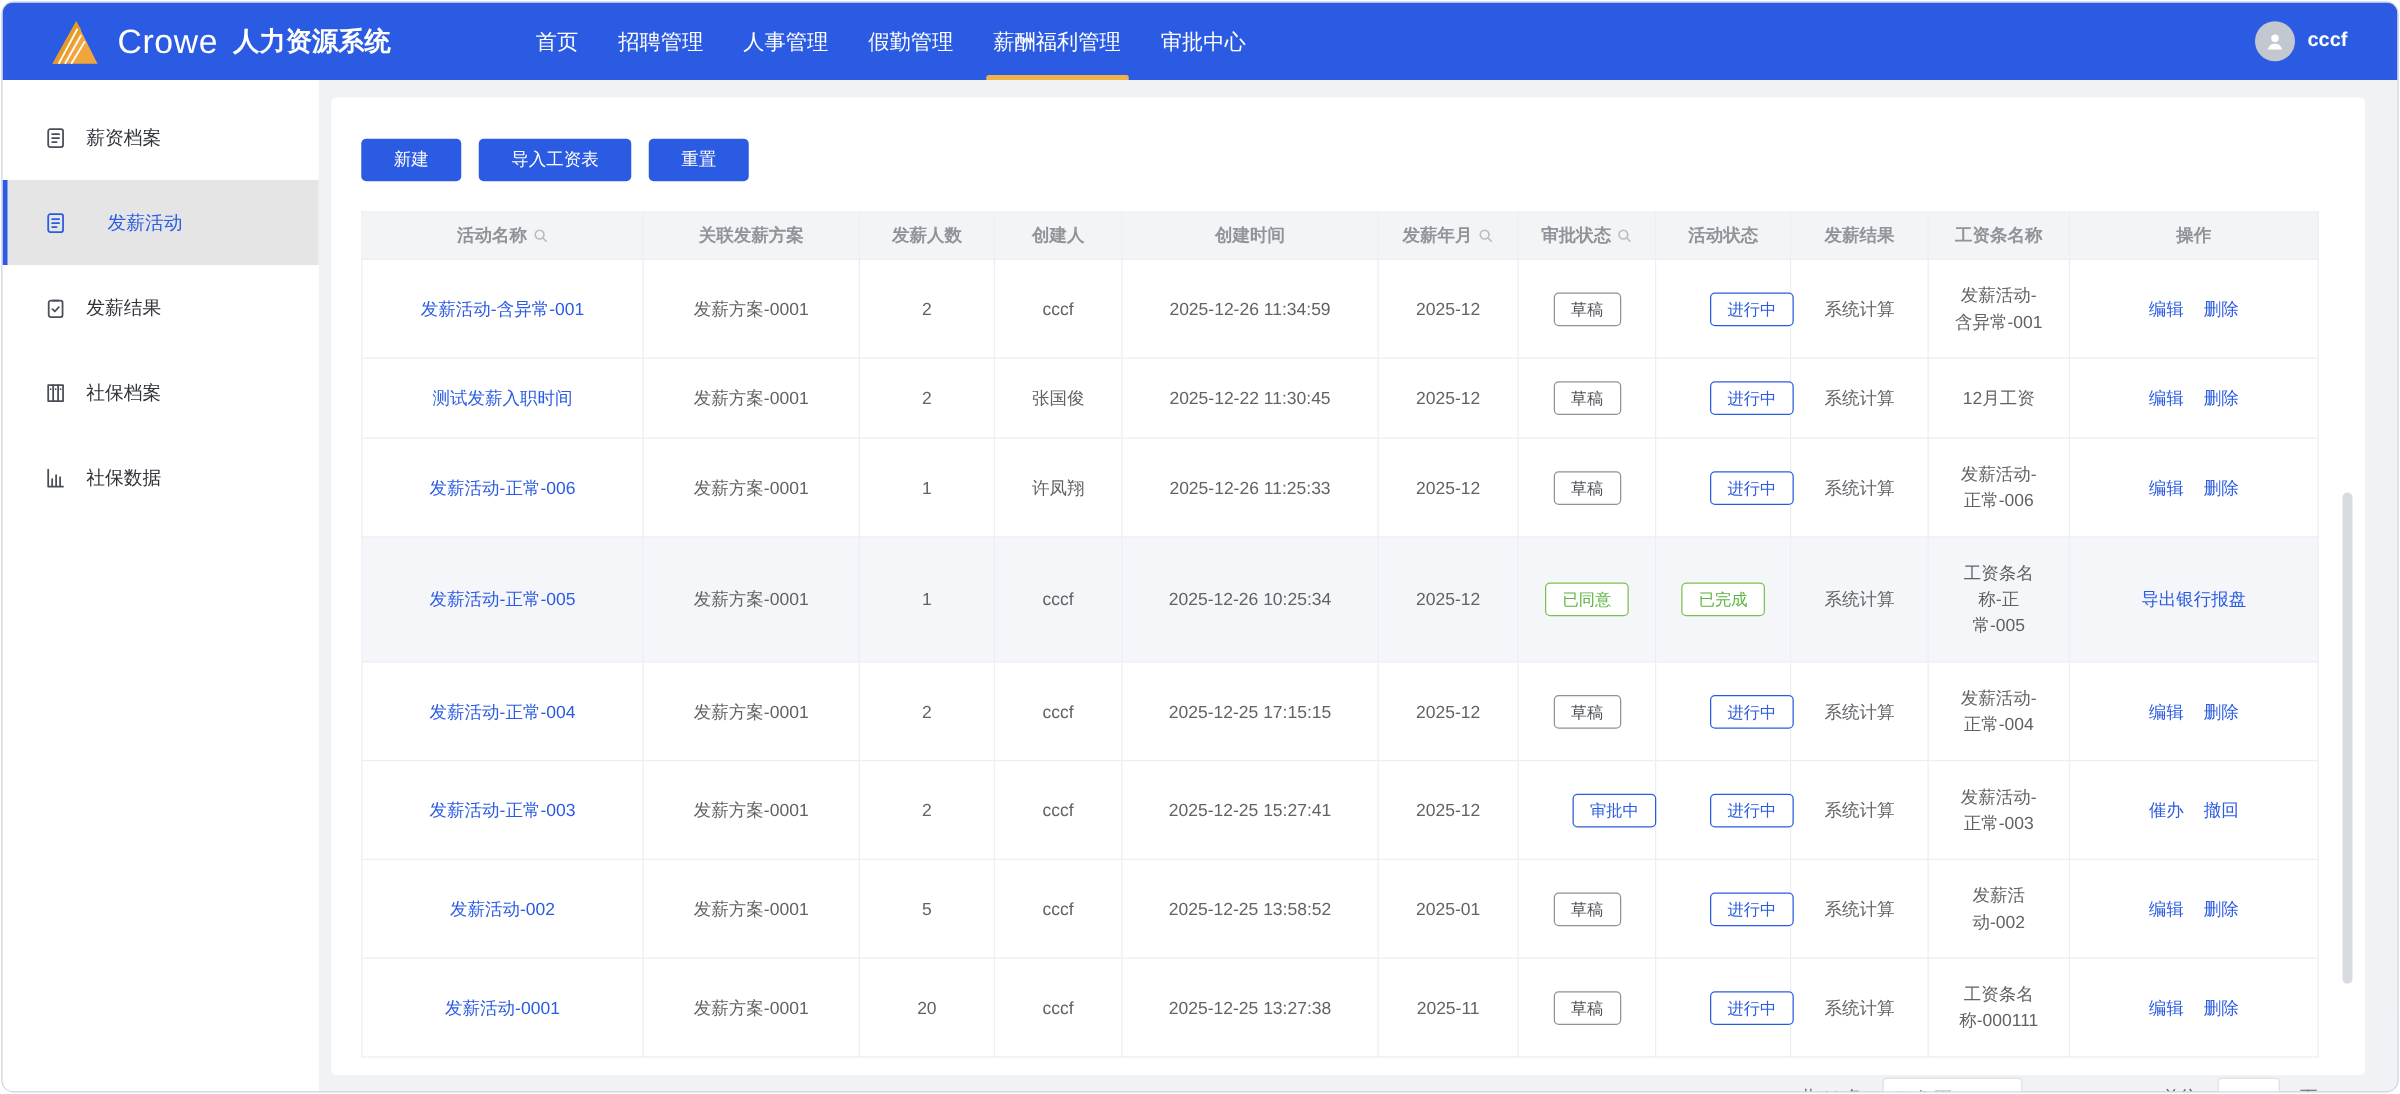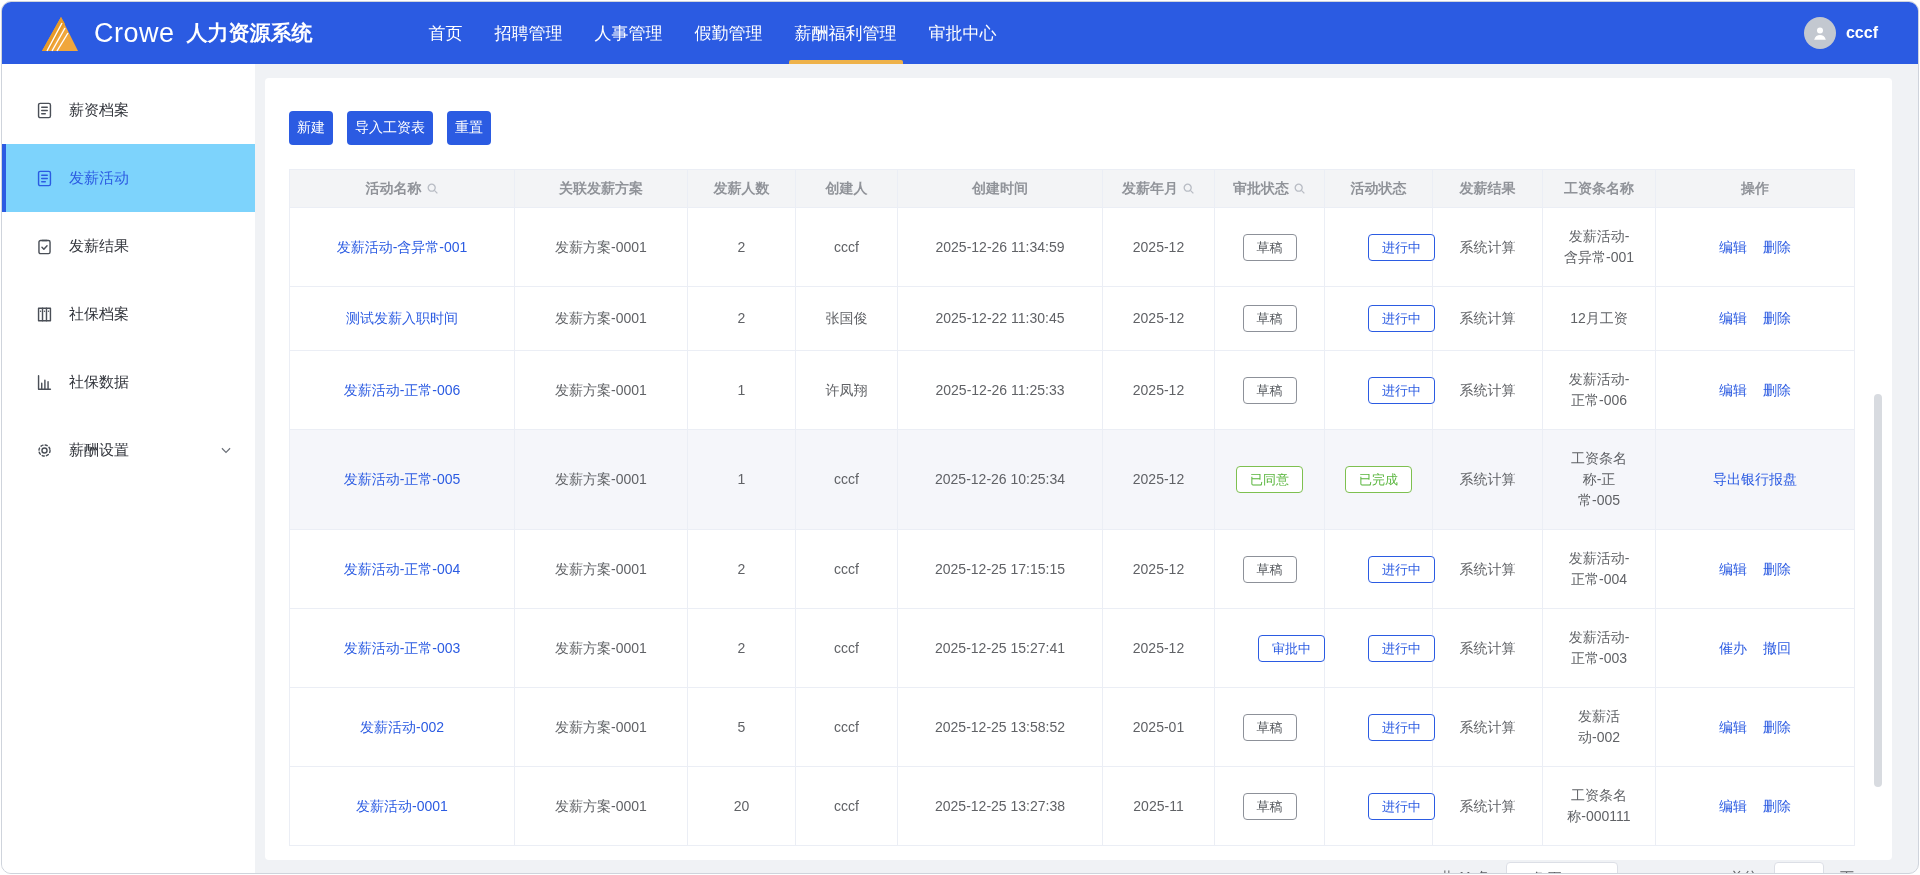--- a/index.html
+++ b/index.html
@@ -48,36 +48,36 @@
   .sidebar{
     position:absolute;top:62px;left:0;width:253px;bottom:0;background:#fff;
     padding-top:12px;
   }
   .side-item{
     position:relative;height:68px;display:flex;align-items:center;
     padding-left:33px;cursor:pointer;color:#30333a;font-size:15px;
   }
   .side-item .sicon{width:19px;height:19px;margin-right:15px;color:#4a4f57;display:flex;}
   .side-item .sicon svg{width:19px;height:19px;}
-  .side-item.active{background:#7dd3fc;color:var(--primary);}
+  .side-item.active{background:#e5e5e5;color:var(--primary);gap:17px;}
   .side-item.active .sicon{color:var(--primary);}
   .side-item.active::before{
     content:"";position:absolute;left:0;top:0;bottom:0;width:4px;background:var(--primary);
   }
   .side-item .chev{margin-left:auto;margin-right:22px;color:#6b7078;display:flex;}
   .side-item .chev svg{width:14px;height:14px;}
   
   .main-card{
     position:absolute;left:263px;top:76px;width:1627px;height:782px;
     background:#fff;border-radius:4px;padding:24px;
   }
   .toolbar{margin-top:9px;display:flex;gap:14px;}
   .btn{
     background:var(--primary);color:#fff;border:none;border-radius:4px;
-    padding:0 8px;height:34px;font-size:14px;cursor:pointer;
+    padding:0 26px;height:34px;font-size:14px;cursor:pointer;
     font-family:inherit;
   }
   
   .table-wrap{margin-top:24px;width:1565px;}
   table{border-collapse:collapse;table-layout:fixed;width:1565px;font-size:14px;}
   th,td{border:1px solid #ebeef5;text-align:center;vertical-align:middle;}
   thead th{
     background:#f3f4f6;color:#909399;font-weight:700;height:38px;padding:0 6px;
   }
   td{color:#606266;padding:18px 8px;line-height:21px;}
@@ -194,34 +194,20 @@
         <span>社保档案</span>
       </div>
       <div class="side-item">
         <span class="sicon">
           <svg viewBox="0 0 24 24" fill="none" stroke="currentColor" stroke-width="1.8" stroke-linecap="round" stroke-linejoin="round">
             <path d="M4.5 3.5v17h15"></path>
             <path d="M8.5 20v-7M12.5 20V9M16.5 20v-9"></path>
           </svg>
         </span>
         <span>社保数据</span>
-      </div>
-      <div class="side-item">
-        <span class="sicon">
-          <svg viewBox="0 0 24 24" fill="none" stroke="currentColor" stroke-width="1.8" stroke-linecap="round" stroke-linejoin="round">
-            <circle cx="12" cy="12" r="3.2"></circle>
-            <circle cx="12" cy="12" r="7" stroke-dasharray="2.7 2.8"></circle>
-          </svg>
-        </span>
-        <span>薪酬设置</span>
-        <span class="chev">
-          <svg viewBox="0 0 24 24" fill="none" stroke="currentColor" stroke-width="2">
-            <path d="M5 9l7 7 7-7"></path>
-          </svg>
-        </span>
       </div>
     </div>
 
   <div class="main-card">
     <div class="toolbar" id="toolbar">
         <button class="btn">新建</button>
         <button class="btn">导入工资表</button>
         <button class="btn">重置</button>
       </div>
 

